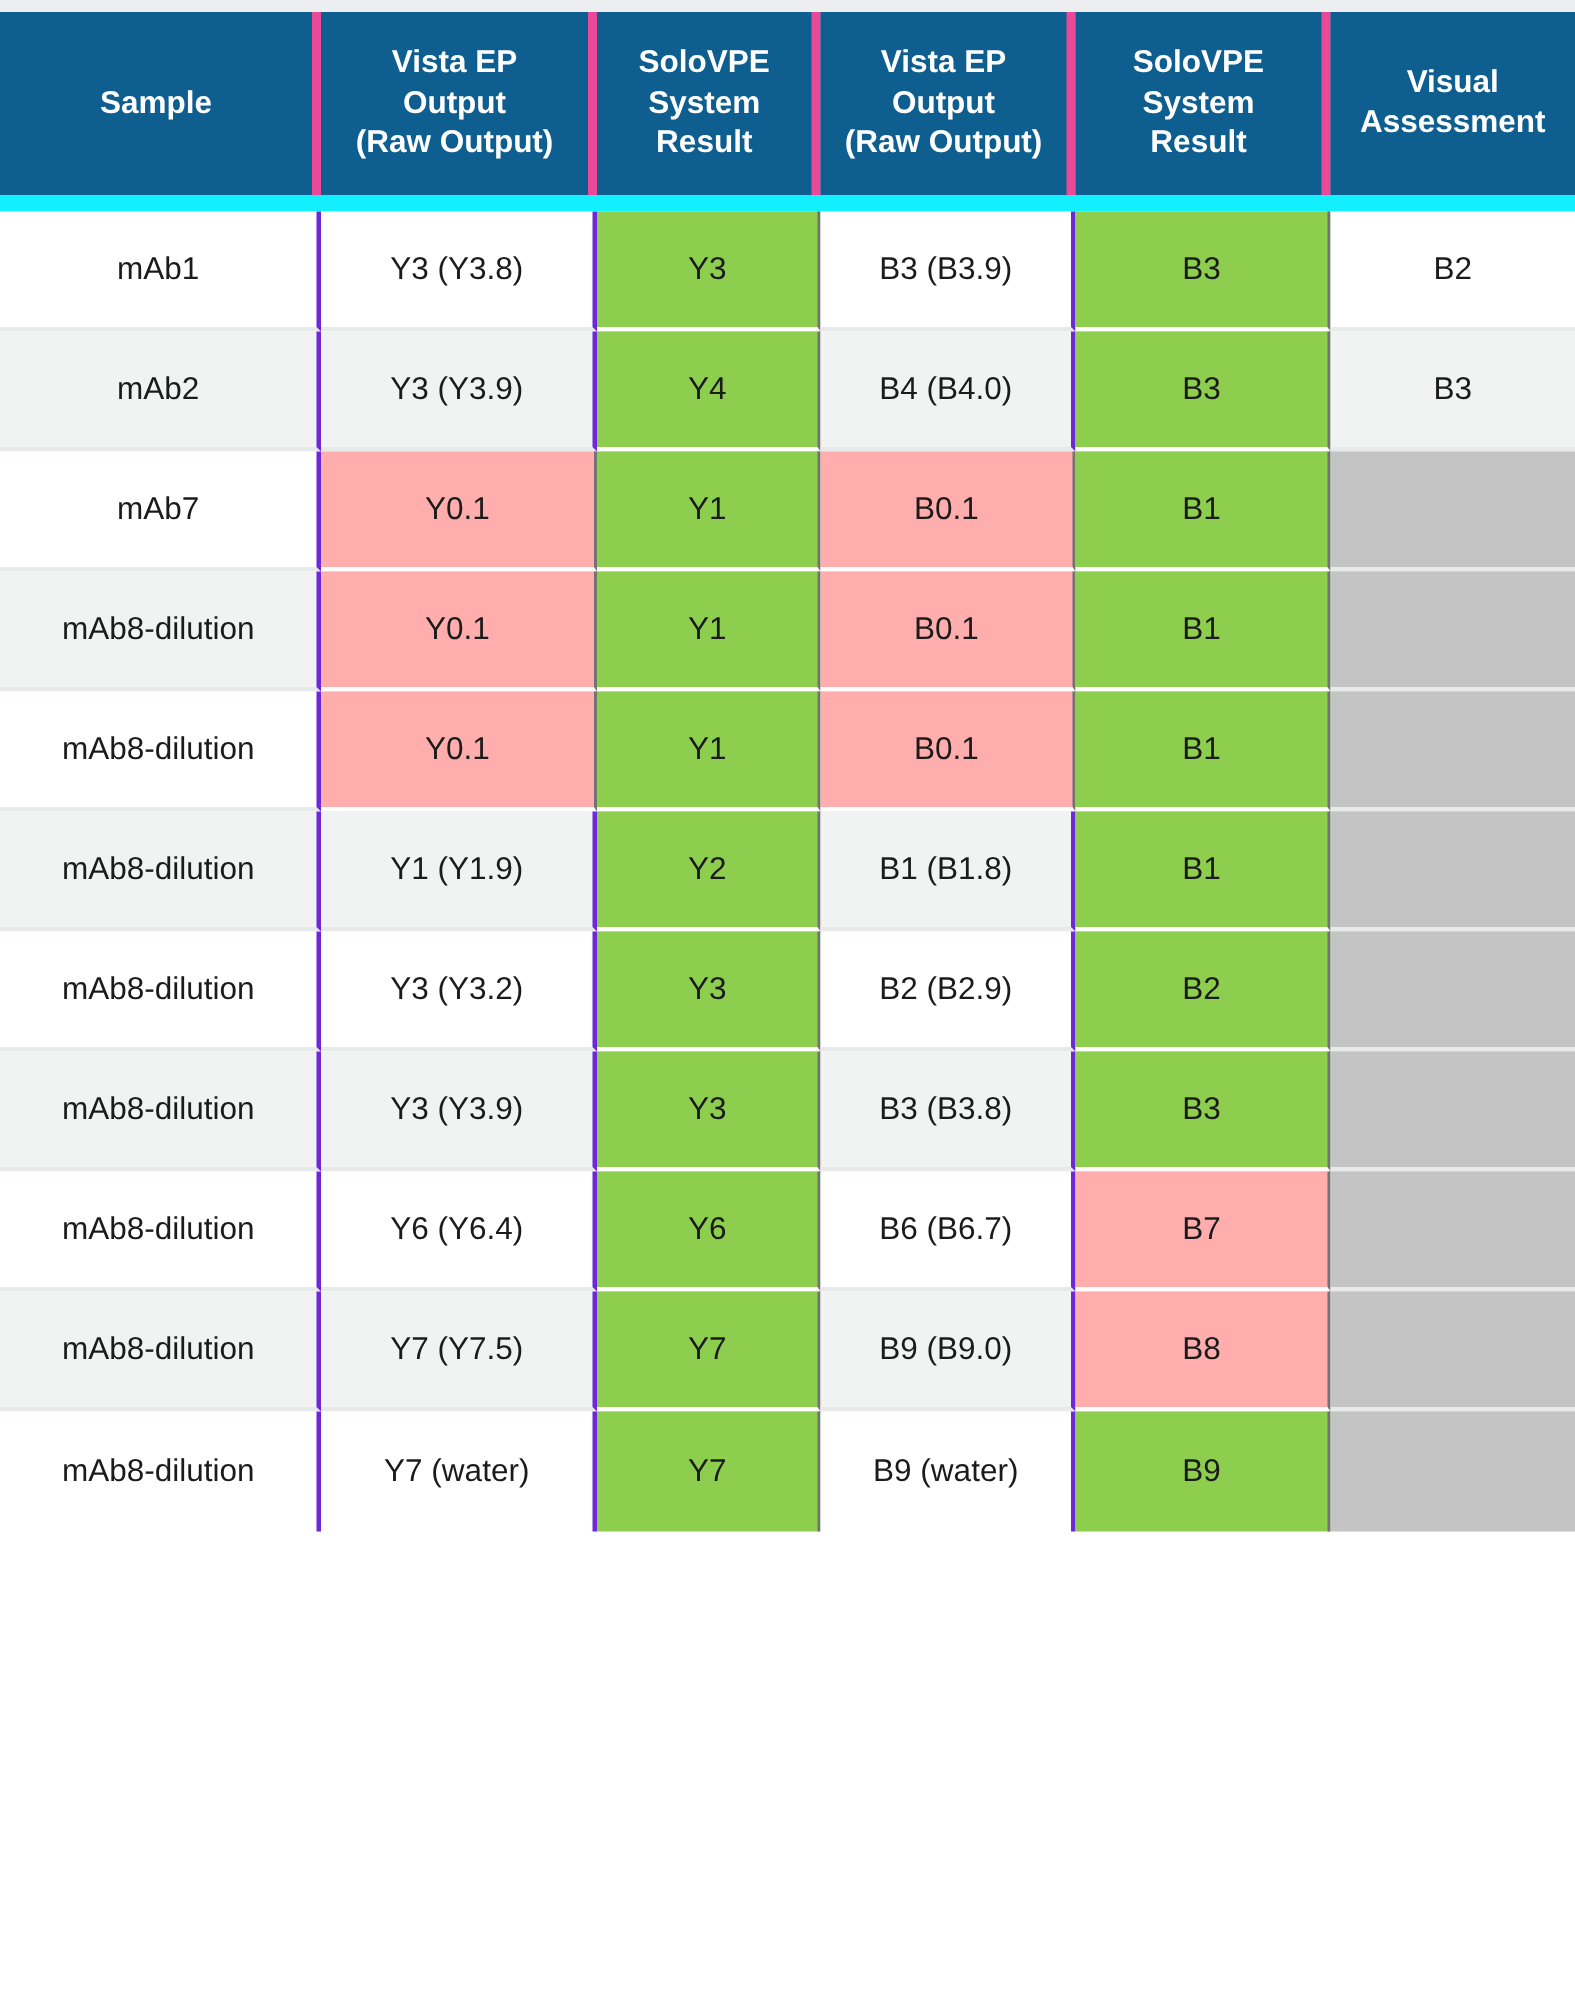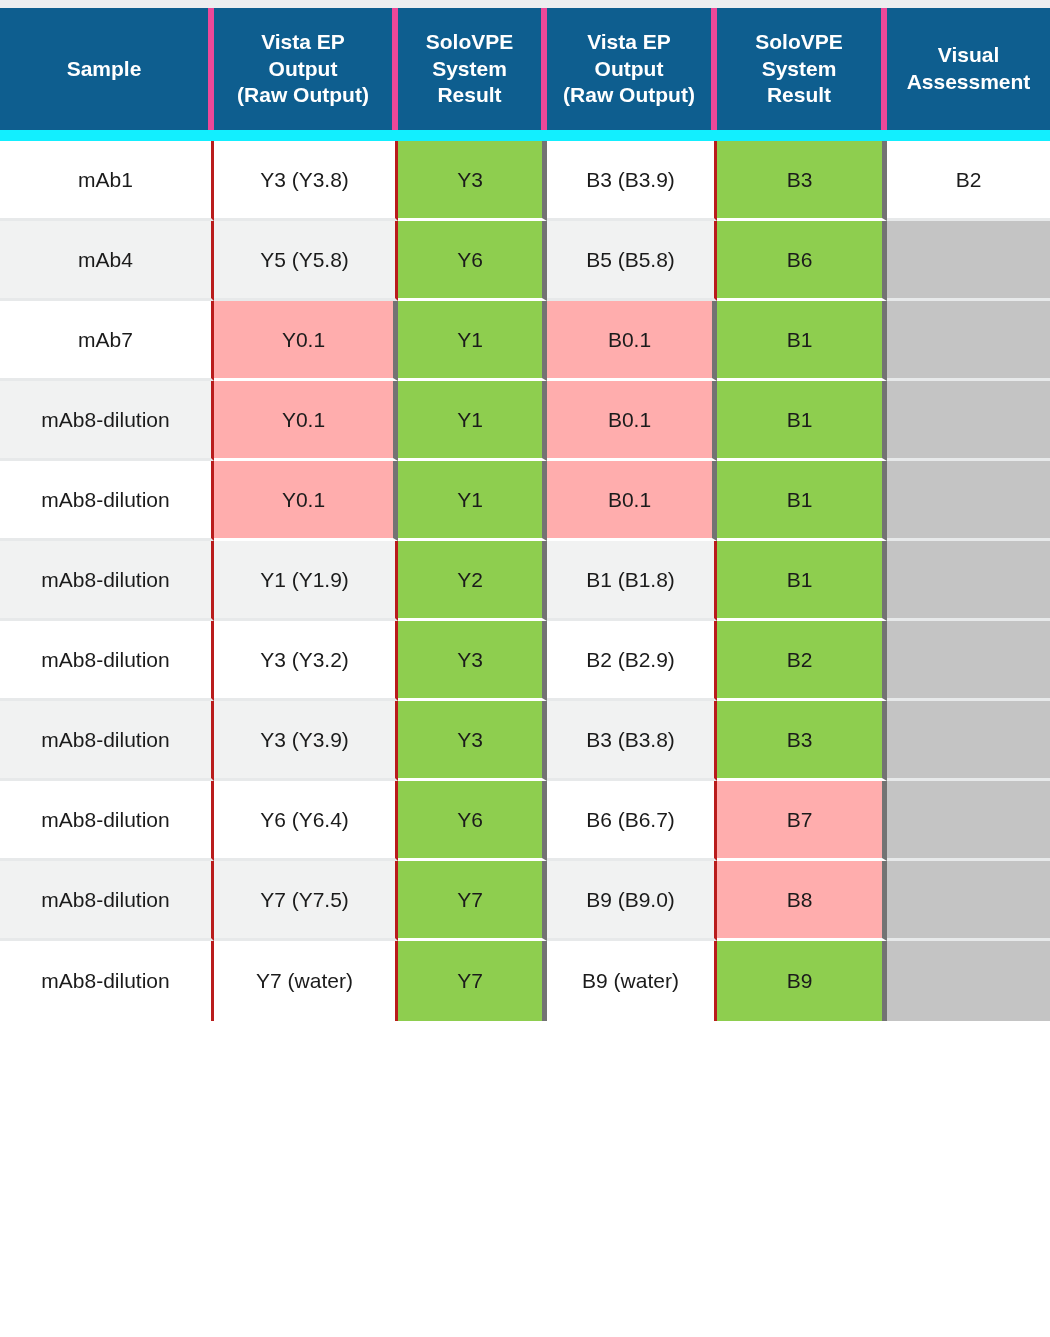--- a/index.html
+++ b/index.html
@@ -72,33 +72,33 @@
     text-align: center;
     vertical-align: middle;
     padding: 0 4px;
     box-sizing: border-box;
     background-clip: padding-box;
   }
   tbody tr.r-white td { background: #ffffff; }
   tbody tr.r-alt   td { background: #f1f2f2; }
 
   
-  tbody td.sep { border-right: 3px solid #b91c1c; }
+  tbody td.sep { border-right: 3px solid #6d28d9; }
   
   tbody tr td { border-bottom: 3px solid #e7e9ea; }
   tbody tr:last-child td { border-bottom: none; }
 
   
   tbody td.fill-green { background: #8ece4f !important; border-bottom-color: #ffffff; }
   tbody td.fill-pink  { background: #ffadad !important; border-bottom-color: #ffffff; }
   tbody td.fill-gray  { background: #c4c4c4 !important; border-bottom-color: #e7e9ea; }
 
   
   tbody td.fill-green, tbody td.fill-pink {
-    border-right: 5px solid #737373;
+    border-right: 2px solid #737373;
   }
   tbody td.fill-gray { border-right: none; }
 
   
   col.c-sample { width: 214px; }
   col.c-vista1 { width: 184px; }
   col.c-solo1  { width: 149px; }
   col.c-vista2 { width: 170px; }
   col.c-solo2  { width: 170px; }
   col.c-visual { width: 163px; }
@@ -155,26 +155,26 @@
     <tbody id="table-body">
         <tr class="r-white">
           <td class="sep">mAb1</td>
           <td class="sep">Y3 (Y3.8)</td>
           <td class="fill-green">Y3</td>
           <td class="sep">B3 (B3.9)</td>
           <td class="fill-green">B3</td>
           <td class="">B2</td>
         </tr>
         <tr class="r-alt">
-          <td class="sep">mAb4</td>
-          <td class="sep">Y5 (Y5.8)</td>
-          <td class="fill-green">Y6</td>
-          <td class="sep">B5 (B5.8)</td>
-          <td class="fill-green">B6</td>
-          <td class="fill-gray"></td>
+          <td class="sep">mAb2</td>
+          <td class="sep">Y3 (Y3.9)</td>
+          <td class="fill-green">Y4</td>
+          <td class="sep">B4 (B4.0)</td>
+          <td class="fill-green">B3</td>
+          <td class="">B3</td>
         </tr>
         <tr class="r-white">
           <td class="sep">mAb7</td>
           <td class="fill-pink">Y0.1</td>
           <td class="fill-green">Y1</td>
           <td class="fill-pink">B0.1</td>
           <td class="fill-green">B1</td>
           <td class="fill-gray"></td>
         </tr>
         <tr class="r-alt">

